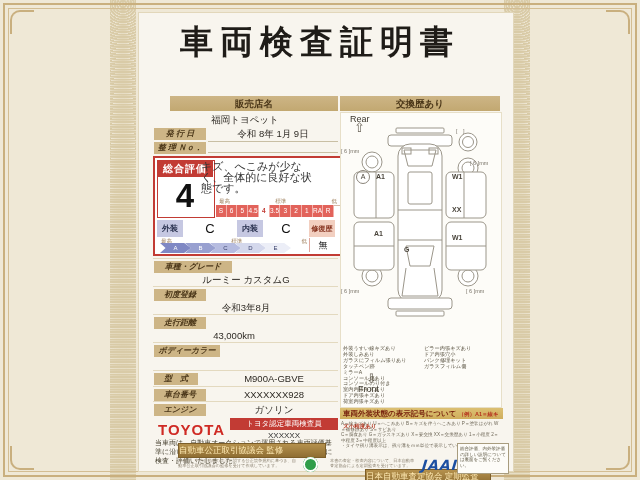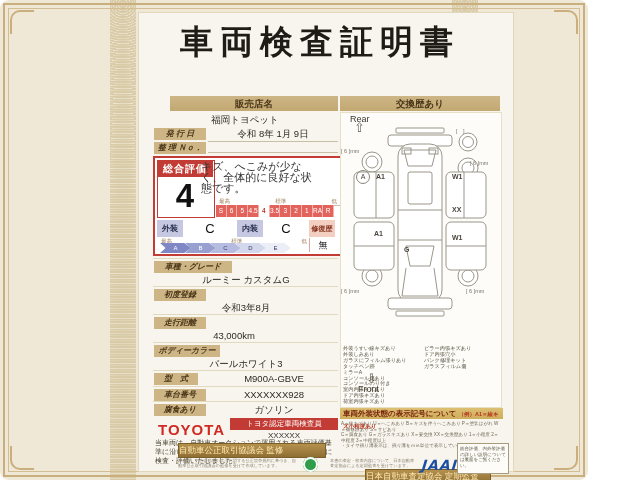--- a/index.html
+++ b/index.html
@@ -1,17 +1,17 @@
 <!DOCTYPE html>
 <html><head>
 <meta charset="utf-8">
 <style>
   html,body{margin:0;padding:0;}
-  .page{position:relative;width:588px;height:480px;overflow:hidden;
-    background:#efe8d6;font-family:"Liberation Sans",sans-serif;border-radius:9px;}
+  .page{position:relative;width:640px;height:480px;overflow:hidden;
+    background:#efe8d6;font-family:"Liberation Sans",sans-serif;}
   .page .lace{position:absolute;top:0;bottom:0;width:26px;
     background:repeating-radial-gradient(circle at 50% 4px, #d4c49c 0 1.2px, transparent 2.5px),
                repeating-linear-gradient(180deg,#e6dcc2 0 3px, transparent 3px 9px);
     opacity:.8;}
   .ab{position:absolute;}
   .tc{text-align:center;}
   .frame1{position:absolute;inset:3px;border:2px solid #c9af7e;pointer-events:none;}
   .frame2{position:absolute;inset:8px;border:1px solid #d3bd92;pointer-events:none;}
   .corner{position:absolute;width:22px;height:22px;border:2px solid #c9af7e;}
   .sheet{position:absolute;left:138px;top:12px;width:374px;height:458px;
@@ -143,29 +143,28 @@
   <div class="ab chip" style="left:154px;top:261px;width:78px;">車種・グレード</div>
   <div class="ab tc val" style="left:154px;top:274px;width:184px;">ルーミー カスタムG</div>
   <div class="ab sep" style="left:153px;top:286px;width:185px;"></div>
   <div class="ab chip" style="left:154px;top:289px;width:52px;">初度登録</div>
   <div class="ab tc val" style="left:154px;top:302px;width:184px;">令和3年8月</div>
   <div class="ab sep" style="left:153px;top:314px;width:185px;"></div>
   <div class="ab chip" style="left:154px;top:317px;width:52px;">走行距離</div>
   <div class="ab tc val" style="left:154px;top:330px;width:160px;">43,000km</div>
   <div class="ab sep" style="left:153px;top:342px;width:185px;"></div>
   <div class="ab chip" style="left:154px;top:345px;width:66px;">ボディーカラー</div>
-  <div class="ab tc val" style="left:154px;top:358px;width:184px;">パールホワイト3</div>
   <div class="ab sep" style="left:153px;top:370px;width:185px;"></div>
   <div class="ab chip" style="left:154px;top:373px;width:44px;">型　式</div>
   <div class="ab tc val" style="left:210px;top:373px;width:128px;">M900A-GBVE</div>
   <div class="ab sep" style="left:153px;top:386px;width:185px;"></div>
   <div class="ab chip" style="left:154px;top:389px;width:52px;">車台番号</div>
   <div class="ab tc val" style="left:210px;top:389px;width:128px;">XXXXXXX928</div>
   <div class="ab sep" style="left:153px;top:401px;width:185px;"></div>
-  <div class="ab chip" style="left:154px;top:404px;width:52px;">腐食あり</div>
+  <div class="ab chip" style="left:154px;top:404px;width:52px;">エンジン</div>
   <div class="ab tc val" style="left:210px;top:404px;width:128px;">ガソリン</div>
 
   <div class="ab redbadge" style="left:230px;top:418px;width:108px;height:12px;">トヨタ認定車両検査員</div>
   <div class="ab toyota" style="left:158px;top:421px;">TOYOTA</div>
   <div class="ab tc" style="left:230px;top:431px;width:108px;font-size:8px;color:#333;">XXXXXX</div>
 
   <div class="ab tc tanbar" style="left:340px;top:96px;width:160px;height:15px;">交換歴あり</div>
   <div class="ab panel" style="left:340px;top:112px;width:160px;height:294px;"></div>
   <div class="ab dirlab" style="left:350px;top:114px;">Rear</div>
   <div class="ab arrow" style="left:354px;top:121px;">⇧</div>

